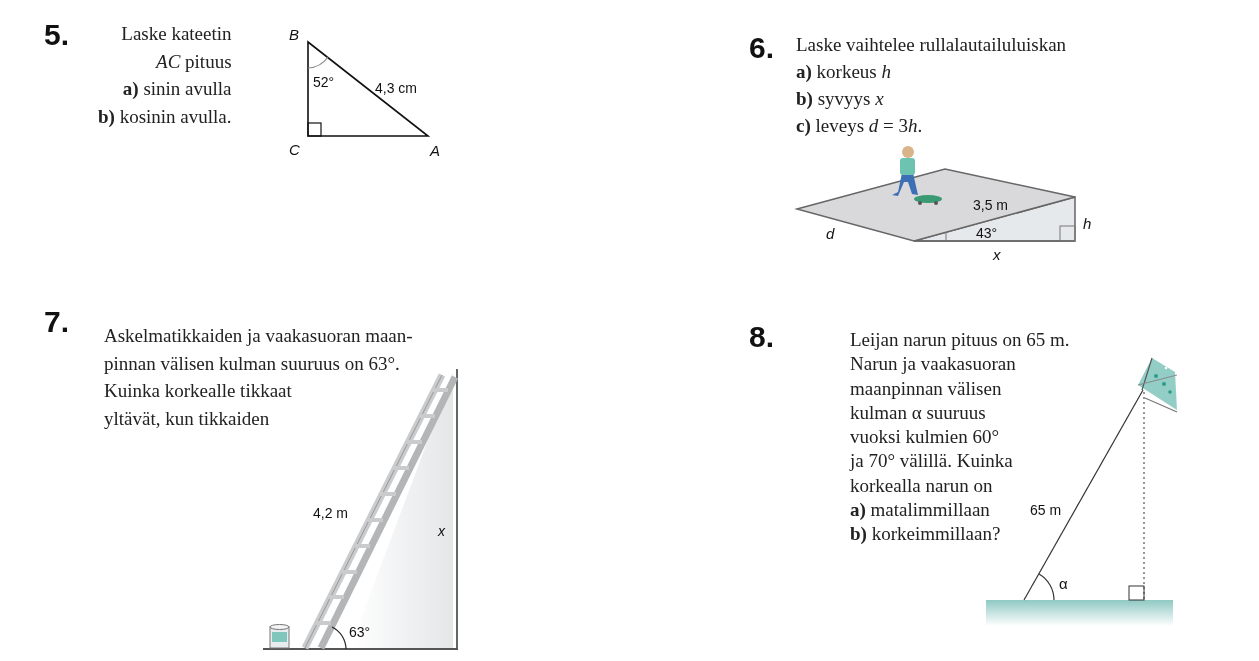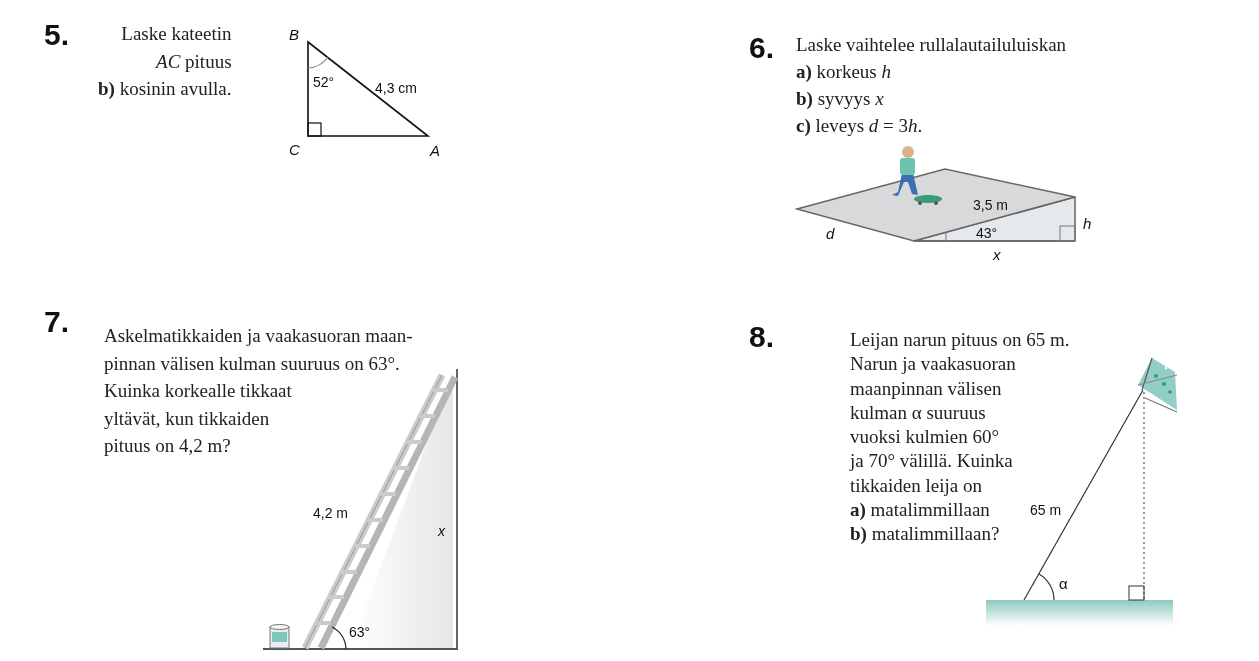--- a/index.html
+++ b/index.html
@@ -18,20 +18,21 @@
   svg { position: absolute; overflow: visible; }
   svg text { font-family: "Liberation Sans", sans-serif; fill: #111; }
 </style>
 </head>
 <body>
 
 <div class="num" style="left:44px; top:20px;">5.</div>
 <div class="text" style="left:98px; top:20px;text-align:right;">
   <span class="line">Laske kateetin</span>
   <span class="line"><i>AC</i><span> pituus</span></span>
+  <span class="line"><b>a)</b><span> sinin avulla</span></span>
   <span class="line"><b>b)</b><span> kosinin avulla.</span></span>
 </div>
 <svg style="left:280px; top:25px;" width="180" height="140">
   <polygon points="28,17 28,111 148,111" fill="none" stroke="#111" stroke-width="1.6"></polygon>
   <rect x="28" y="98" width="13" height="13" fill="none" stroke="#111" stroke-width="1.2"></rect>
   <path d="M28,43 A26,26 0 0 0 48,32" fill="none" stroke="#888" stroke-width="1.2"></path>
   <text x="9" y="15" font-size="15" font-style="italic">B</text>
   <text x="9" y="130" font-size="15" font-style="italic">C</text>
   <text x="150" y="131" font-size="15" font-style="italic">A</text>
   <text x="33" y="62" font-size="14">52°</text>
@@ -66,21 +67,20 @@
   <text x="203" y="120" font-size="15" font-style="italic">x</text>
   <text x="36" y="99" font-size="15" font-style="italic">d</text>
 </svg>
 
 <div class="num" style="left:44px; top:307px;">7.</div>
 <div class="text" style="left:104px; top:322px;">
   <span class="line">Askelmatikkaiden ja vaakasuoran maan-</span>
   <span class="line">pinnan välisen kulman suuruus on 63°.</span>
   <span class="line">Kuinka korkealle tikkaat</span>
   <span class="line">yltävät, kun tikkaiden</span>
-  <span class="line">pituus on 4,2 m?</span>
 </div>
 <svg style="left:255px; top:365px;" width="220" height="295">
   <defs>
     <linearGradient id="wallGrad" x1="0" x2="1" y1="0" y2="0">
       <stop offset="0" stop-color="#ffffff"></stop>
       <stop offset="1" stop-color="#e4e6e8"></stop>
     </linearGradient>
   </defs>
   <polygon points="198,8 198,283 95,283" fill="url(#wallGrad)"></polygon>
   <line x1="202" y1="4" x2="202" y2="284" stroke="#555" stroke-width="1.8"></line>
@@ -114,23 +114,23 @@
 </svg>
 
 <div class="num" style="left:749px; top:322px;">8.</div>
 <div class="text" style="left:806px; top:328px; line-height:24.3px;margin-left:44px;">
   <span class="line">Leijan narun pituus on 65 m.</span>
   <span class="line">Narun ja vaakasuoran</span>
   <span class="line">maanpinnan välisen</span>
   <span class="line">kulman α suuruus</span>
   <span class="line">vuoksi kulmien 60°</span>
   <span class="line">ja 70° välillä. Kuinka</span>
-  <span class="line">tikkaiden leija on</span>
+  <span class="line">korkealla narun on</span>
   <span class="line"><b>a)</b><span> matalimmillaan</span></span>
-  <span class="line"><b>b)</b><span> matalimmillaan?</span></span>
+  <span class="line"><b>b)</b><span> korkeimmillaan?</span></span>
 </div>
 <svg style="left:980px; top:340px;" width="200" height="290">
   <defs>
     <linearGradient id="groundGrad" x1="0" x2="0" y1="0" y2="1">
       <stop offset="0" stop-color="#8fc9c3"></stop>
       <stop offset="1" stop-color="#ffffff"></stop>
     </linearGradient>
   </defs>
   <rect x="6" y="260" width="187" height="26" fill="url(#groundGrad)"></rect>
   <line x1="44" y1="260" x2="163" y2="50" stroke="#333" stroke-width="1.2"></line>

